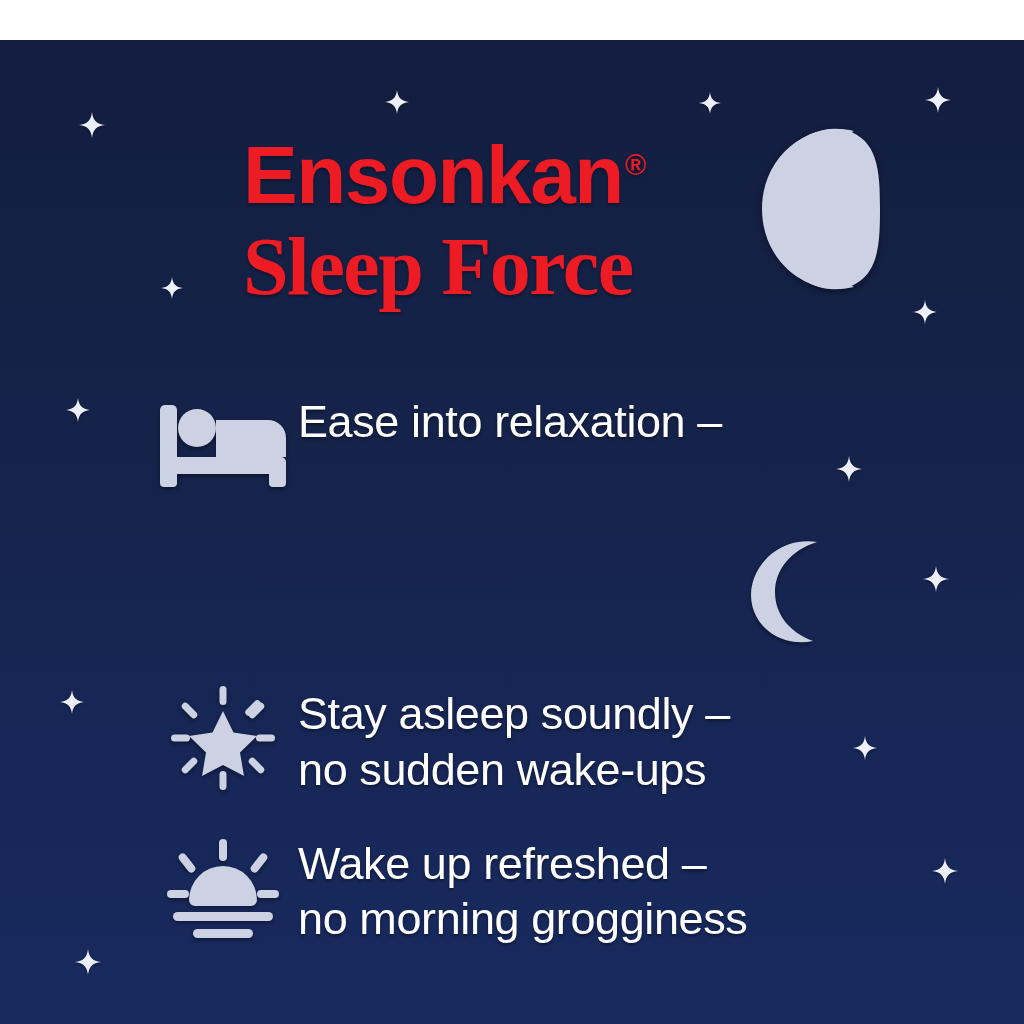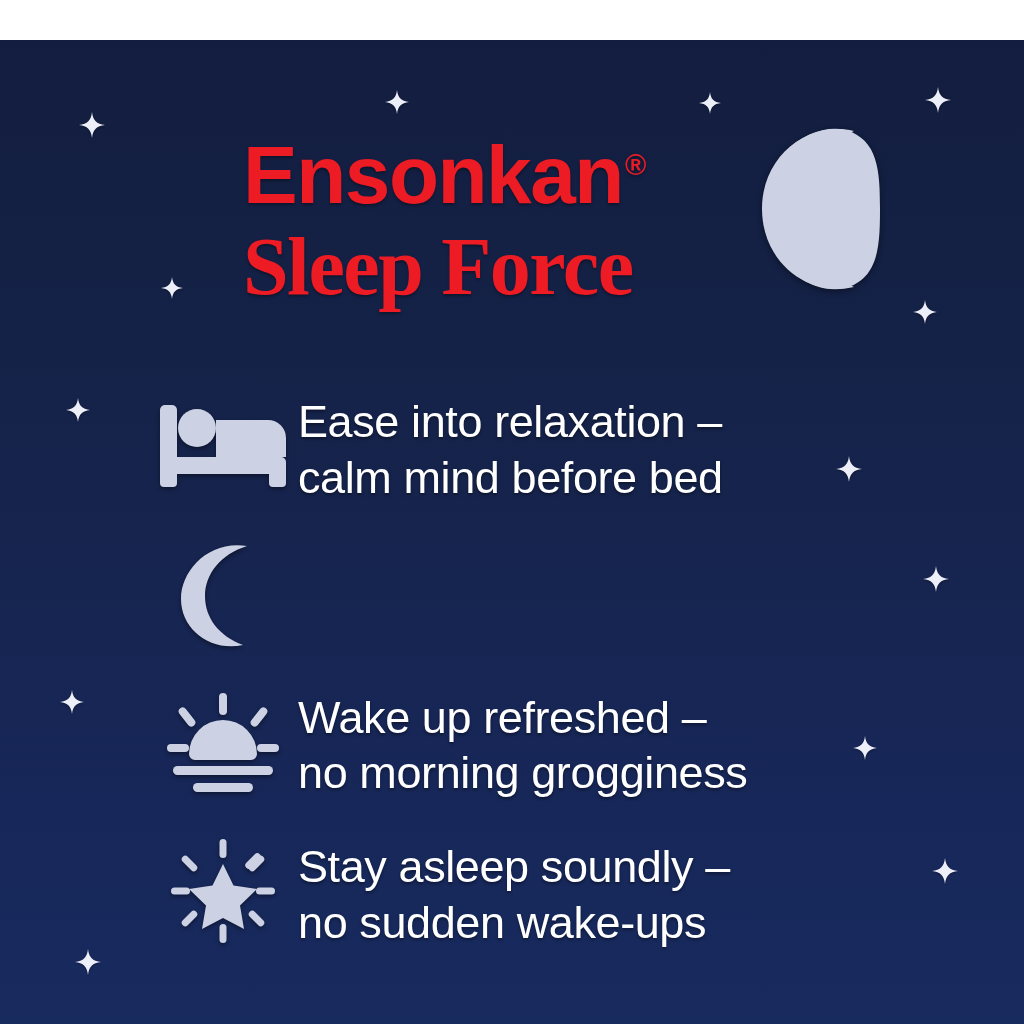--- a/index.html
+++ b/index.html
@@ -69,20 +69,21 @@
   #benefits {
     position:absolute;
     left:148px; top:352px;
     width:720px;
   }
   .benefit {
     display:flex;
     align-items:flex-start;
     margin-bottom:36px;
     min-height:110px;
+    justify-content:flex-end;
   }
   .benefit:last-child { margin-bottom:0; }
   .benefit-icon {
     flex:0 0 150px;
     width:150px;
     height:108px;
     display:flex;
     align-items:center;
     justify-content:center;
   }
@@ -198,51 +199,29 @@
           <rect x="4" y="0" width="17" height="70" rx="5" fill="#ccd2e4"></rect>
           <circle cx="41" cy="23" r="19" fill="#ccd2e4"></circle>
           <path d="M60 15 H112 a18 18 0 0 1 18 18 V52 H60 Z" fill="#ccd2e4"></path>
           <rect x="4" y="52" width="126" height="17" rx="5" fill="#ccd2e4"></rect>
           <rect x="4" y="62" width="17" height="20" rx="4" fill="#ccd2e4"></rect>
           <rect x="113" y="62" width="17" height="20" rx="4" fill="#ccd2e4"></rect>
         </svg>
       </div>
       <div class="benefit-text">
         <span class="l1">Ease into relaxation –</span>
-        <span class="l2">calm mind before bed</span>
       </div>
     </div>
 
     <div class="benefit">
       <div class="benefit-icon">
         <svg width="84" height="104" viewBox="0 0 84 104" xmlns="http://www.w3.org/2000/svg">
           <path d="M66 2 C28 -4 0 26 0 55 C0 86 30 108 62 101
                    C38 92 24 74 24 52 C24 30 40 10 66 2 Z" fill="#ccd2e4"></path>
         </svg>
-      </div>
-    </div>
-
-    <div class="benefit">
-      <div class="benefit-icon">
-        <svg width="112" height="100" viewBox="0 0 112 100" xmlns="http://www.w3.org/2000/svg">
-          <g fill="#ccd2e4">
-            <path d="M22 62 a34 34 0 0 1 68 0 a6 6 0 0 1 -6 6 H28 a6 6 0 0 1 -6 -6 Z"></path>
-            <rect x="52" y="1" width="8" height="22" rx="4"></rect>
-            <rect x="16" y="14" width="8" height="22" rx="4" transform="rotate(-38 20 25)"></rect>
-            <rect x="88" y="14" width="8" height="22" rx="4" transform="rotate(38 92 25)"></rect>
-            <rect x="0" y="52" width="22" height="8" rx="4"></rect>
-            <rect x="90" y="52" width="22" height="8" rx="4"></rect>
-            <rect x="6" y="74" width="100" height="9" rx="4.5"></rect>
-            <rect x="26" y="91" width="60" height="9" rx="4.5"></rect>
-          </g>
-        </svg>
-      </div>
-      <div class="benefit-text">
-        <span class="l1">Wake up refreshed –</span>
-        <span class="l2">no morning grogginess</span>
       </div>
     </div>
 
     <div class="benefit">
       <div class="benefit-icon">
         <svg width="108" height="108" viewBox="0 0 108 108" xmlns="http://www.w3.org/2000/svg">
           <g fill="#ccd2e4">
             <path d="M54 27 L64.5 48.5 L88 52 L71 68.5 L75 92 L54 81 L33 92 L37 68.5 L20 52 L43.5 48.5 Z"></path>
             <rect x="50.5" y="2" width="7" height="19" rx="3.5"></rect>
             <rect x="50.5" y="87" width="7" height="19" rx="3.5"></rect>
@@ -255,14 +234,35 @@
             <rect x="84" y="72" width="7" height="19" rx="3.5" transform="rotate(-45 87.5 81.5)"></rect>
           </g>
         </svg>
       </div>
       <div class="benefit-text">
         <span class="l1">Stay asleep soundly –</span>
         <span class="l2">no sudden wake-ups</span>
       </div>
     </div>
 
+    <div class="benefit">
+      <div class="benefit-icon">
+        <svg width="112" height="100" viewBox="0 0 112 100" xmlns="http://www.w3.org/2000/svg">
+          <g fill="#ccd2e4">
+            <path d="M22 62 a34 34 0 0 1 68 0 a6 6 0 0 1 -6 6 H28 a6 6 0 0 1 -6 -6 Z"></path>
+            <rect x="52" y="1" width="8" height="22" rx="4"></rect>
+            <rect x="16" y="14" width="8" height="22" rx="4" transform="rotate(-38 20 25)"></rect>
+            <rect x="88" y="14" width="8" height="22" rx="4" transform="rotate(38 92 25)"></rect>
+            <rect x="0" y="52" width="22" height="8" rx="4"></rect>
+            <rect x="90" y="52" width="22" height="8" rx="4"></rect>
+            <rect x="6" y="74" width="100" height="9" rx="4.5"></rect>
+            <rect x="26" y="91" width="60" height="9" rx="4.5"></rect>
+          </g>
+        </svg>
+      </div>
+      <div class="benefit-text">
+        <span class="l1">Wake up refreshed –</span>
+        <span class="l2">no morning grogginess</span>
+      </div>
+    </div>
+
   </div>
 </div>
 
 </body></html>

